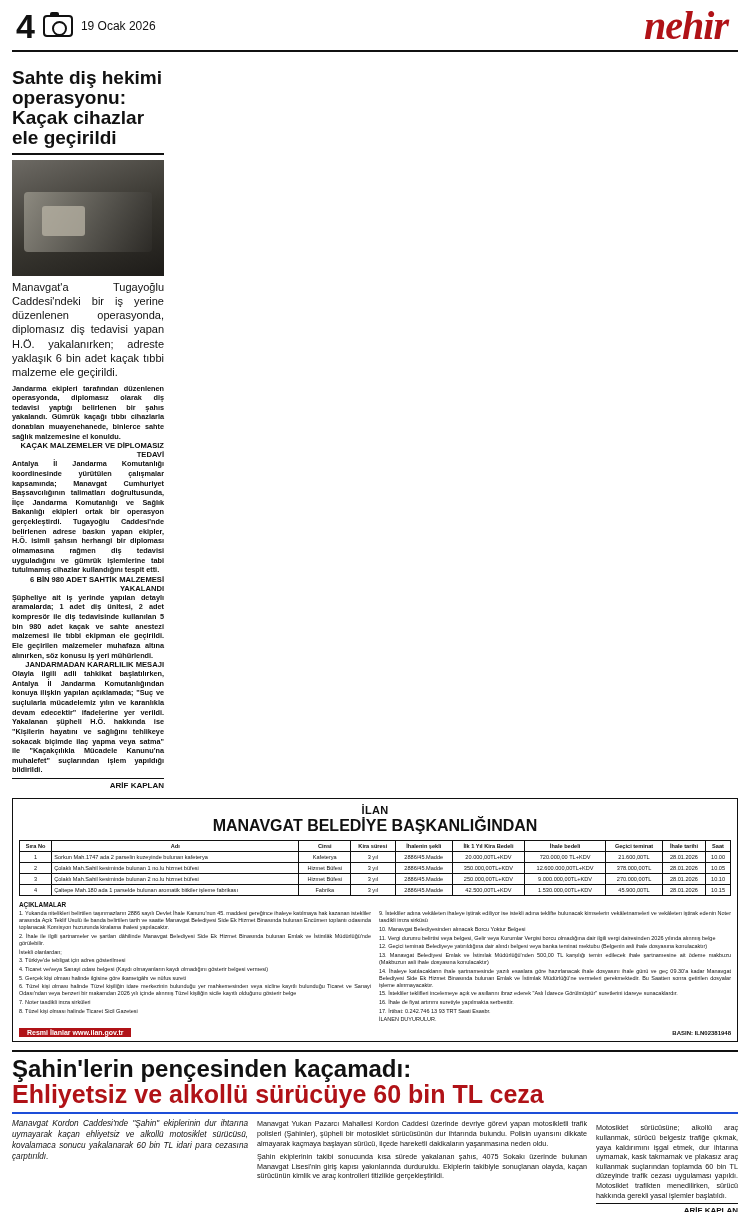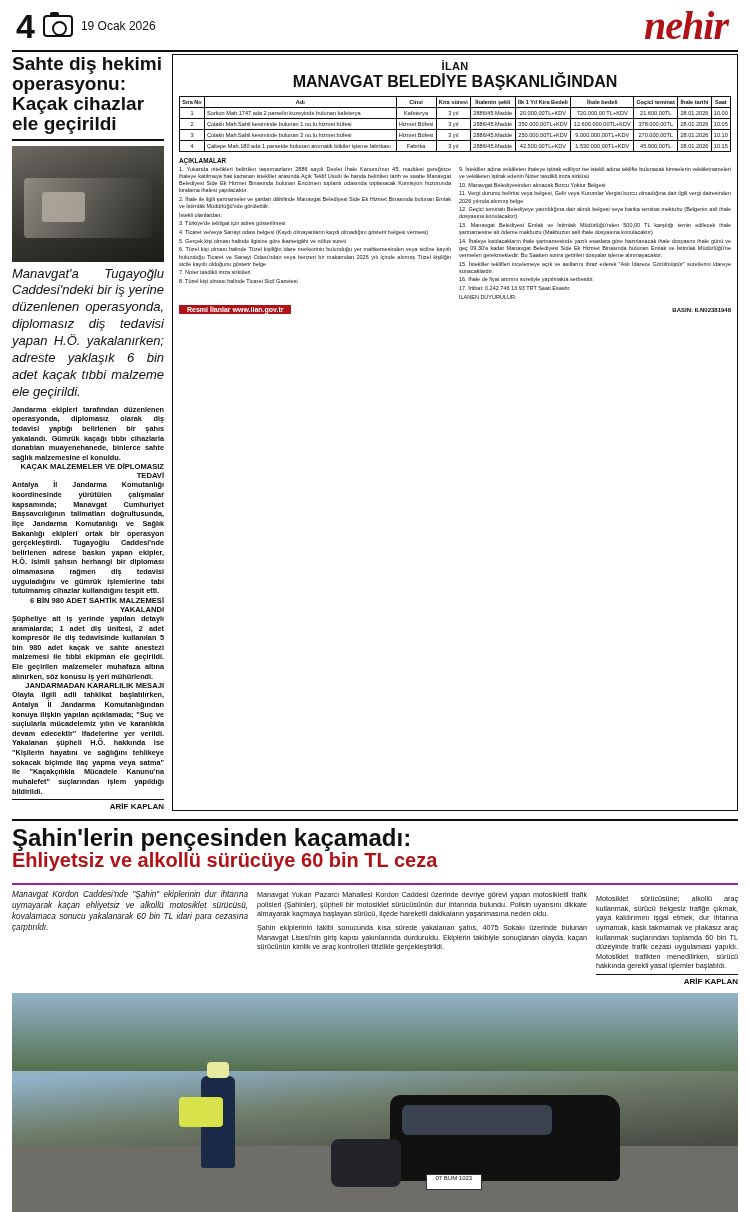--- a/index.html
+++ b/index.html
@@ -37,65 +37,65 @@
     font-family:"Liberation Serif", serif;
     font-size:40px; font-style:italic; font-weight:bold; color:#b01217;
     letter-spacing:-1px; line-height:1; padding-right:6px;
   }
   .byline { font-size:8px; font-weight:bold; text-align:right; border-top:1px solid #111; margin-top:3px; padding-top:2px; }
   .body-text { font-size:7.3px; line-height:1.32; text-align:justify;font-weight:bold; }
   .lead { font-size:8.2px; font-style:italic; line-height:1.34; text-align:justify; }
   .sub-hd { font-size:7.6px; font-weight:bold;text-align:right; }
 
   
-  .top { display:flex; gap:8px; margin-top:2px; }
+  .top { display:flex; gap:8px; margin-top:16px;flex-direction:column; }
   .col-left { width:152px; }
   .hl-left {
     font-family:"Liberation Sans", sans-serif;
     font-weight:bold; font-size:19px; line-height:1.06; color:#111;
     border-bottom:2px solid #111; padding-bottom:4px; margin-bottom:5px;
   }
   .photo {
     background:linear-gradient(160deg,#6d6a64,#37352f 55%,#1d1b18);
     position:relative; overflow:hidden;
   }
   .photo.p1 { height:116px; }
   .photo.p1:before {
     content:""; position:absolute; left:8%; top:28%; width:84%; height:52%;
     background:linear-gradient(120deg,#8d8a80,#52504a 60%,#2c2a26);
     border-radius:4px;
   }
   .photo.p1:after {
     content:""; position:absolute; left:20%; top:40%; width:28%; height:26%;
     background:#b9b4a6; border-radius:3px; opacity:.75;
   }
-  .cap { font-size:13px; font-style:italic; line-height:1.3; margin-top:4px; text-align:justify; }
+  .cap { font-size:11px; line-height:1.3; margin-top:4px; text-align:justify; }
 
   
   .ilan { flex:1; border:1.5px solid #111; padding:5px 6px; }
   .ilan h2 { margin:0; text-align:center; font-size:11px; font-weight:bold; letter-spacing:.3px; }
   .ilan h3 { margin:1px 0 5px; text-align:center; font-size:16px; font-weight:bold; }
   table.ilan-tbl { width:100%; border-collapse:collapse; font-size:5.6px; }
   table.ilan-tbl th, table.ilan-tbl td { border:0.6px solid #111; padding:2px 2px; vertical-align:middle; }
   table.ilan-tbl th { font-weight:bold; text-align:center; font-size:5.6px; }
   table.ilan-tbl td { text-align:center; }
   table.ilan-tbl td.l { text-align:left; }
   .acik-title { font-size:6.4px; font-weight:bold; margin:5px 0 2px; }
   .acik-cols { display:flex; gap:8px; }
   .acik-cols > div { flex:1; font-size:5.5px; line-height:1.3; text-align:justify; }
   .acik-cols p { margin:0 0 1.5px; }
   .ilan-foot { display:flex; justify-content:space-between; align-items:center; margin-top:4px; font-size:6px; font-weight:bold; }
   .ilan-url { background:#b01217; color:#fff; padding:1px 8px; font-size:7px; font-weight:bold; }
 
   
   .main-hd {
-    margin-top:8px; border-top:2px solid #111; border-bottom:2px solid #a21caf; padding:4px 0 12px;
+    margin-top:8px; border-top:2px solid #111; border-bottom:2px solid #1d4ed8; padding:4px 0 5px;
   }
   .main-hd .l1 { font-size:24px; font-weight:bold; line-height:1.05; }
-  .main-hd .l2 { font-size:20px; font-weight:bold; line-height:1.05; color:#b01217; }
+  .main-hd .l2 { font-size:25px; font-weight:bold; line-height:1.05; color:#b01217; }
   .main-body { display:flex; gap:9px; margin-top:5px; }
   .mb-col { font-size:7.2px; line-height:1.33; text-align:justify; }
   .mb-left { width:236px; }
   .mb-mid  { width:330px; }
   .mb-right{ flex:1; }
   .photo.p2 { height:232px; margin-top:5px;
     background:linear-gradient(175deg,#a9c5d8 0%,#8fb0c6 30%,#6f7d6a 48%,#4b4f46 70%,#32332d 100%);
     position:relative; overflow:hidden; }
   .p2 .road { position:absolute; left:0; bottom:0; width:100%; height:34%; background:#6f6d68; }
   .p2 .cop { position:absolute; left:26%; top:36%; width:34px; height:92px; background:#1b2a46; border-radius:6px 6px 3px 3px; }

